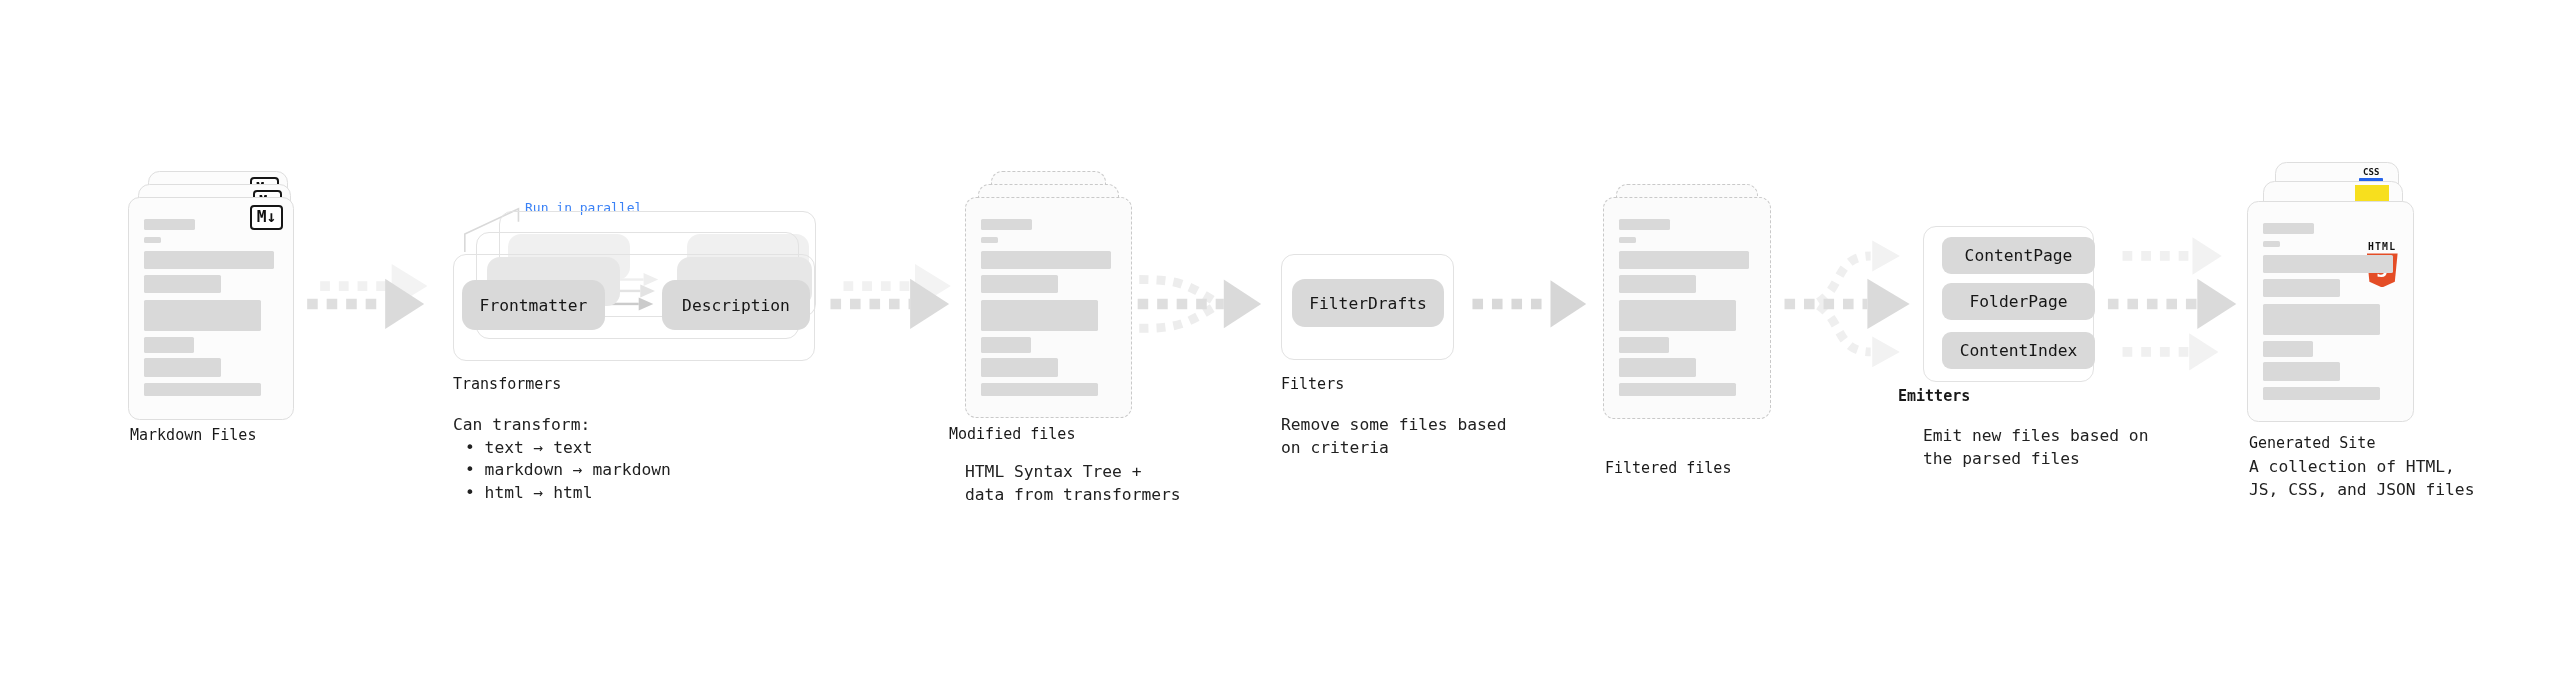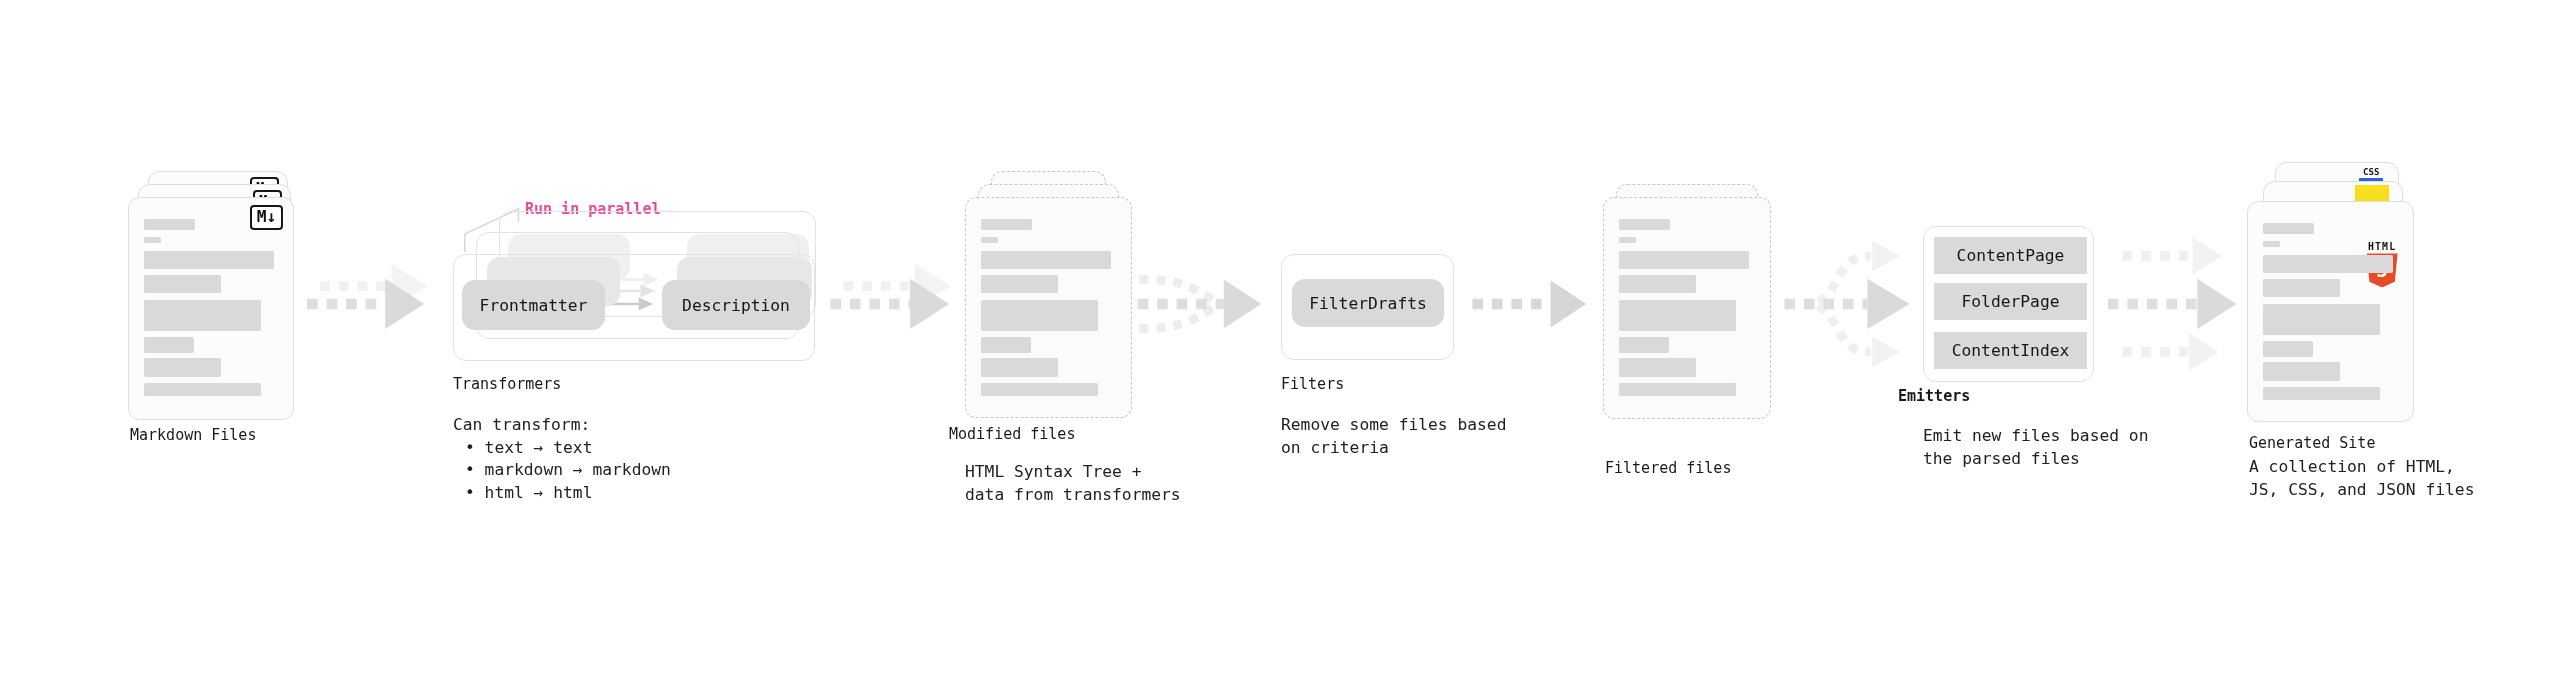--- a/index.html
+++ b/index.html
@@ -36,26 +36,26 @@
   .badge-html .shield{width:31px;height:34px;margin:0.8px auto 0;background:#e44d26;
       clip-path:polygon(0 0,100% 0,91% 83%,50% 100%,9% 83%);
       display:flex;align-items:center;justify-content:center;color:#fff;font-size:19.5px;font-weight:bold;}
 
   
   .frame{position:absolute;border:1.6px solid #e2e2e2;border-radius:13px;box-sizing:border-box;background:transparent;}
   .pill{position:absolute;background:#d9d9d9;border-radius:13px;display:flex;align-items:center;justify-content:center;
         font-size:16.3px;color:#161616;white-space:nowrap;box-sizing:border-box;}
   .pill.l2{background:#e7e7e7;}
   .pill.l3{background:#f0f0f0;}
-  .pill.btn{border-radius:0;}
+  .pill.btn{border-radius:9px;margin-left:8px;}
 
   
   .title{position:absolute;font-size:15px;color:#191919;white-space:nowrap;}
   .note{position:absolute;font-size:16.3px;color:#212121;line-height:23px;white-space:pre-line;}
-  .callout{position:absolute;font-size:15px;color:#ec4899;white-space:nowrap;font-weight:bold;}
+  .callout{position:absolute;font-size:13px;color:#3b82f6;white-space:nowrap;}
 </style>
 </head>
 <body>
 
 <div class="canvas">
 
   <svg class="arrows" width="2576" height="681" viewBox="0 0 3170 838">
 
     <g>
       <line x1="394" y1="352" x2="482" y2="352" stroke="#f1f1f1" stroke-width="12" stroke-dasharray="12 11"></line>

